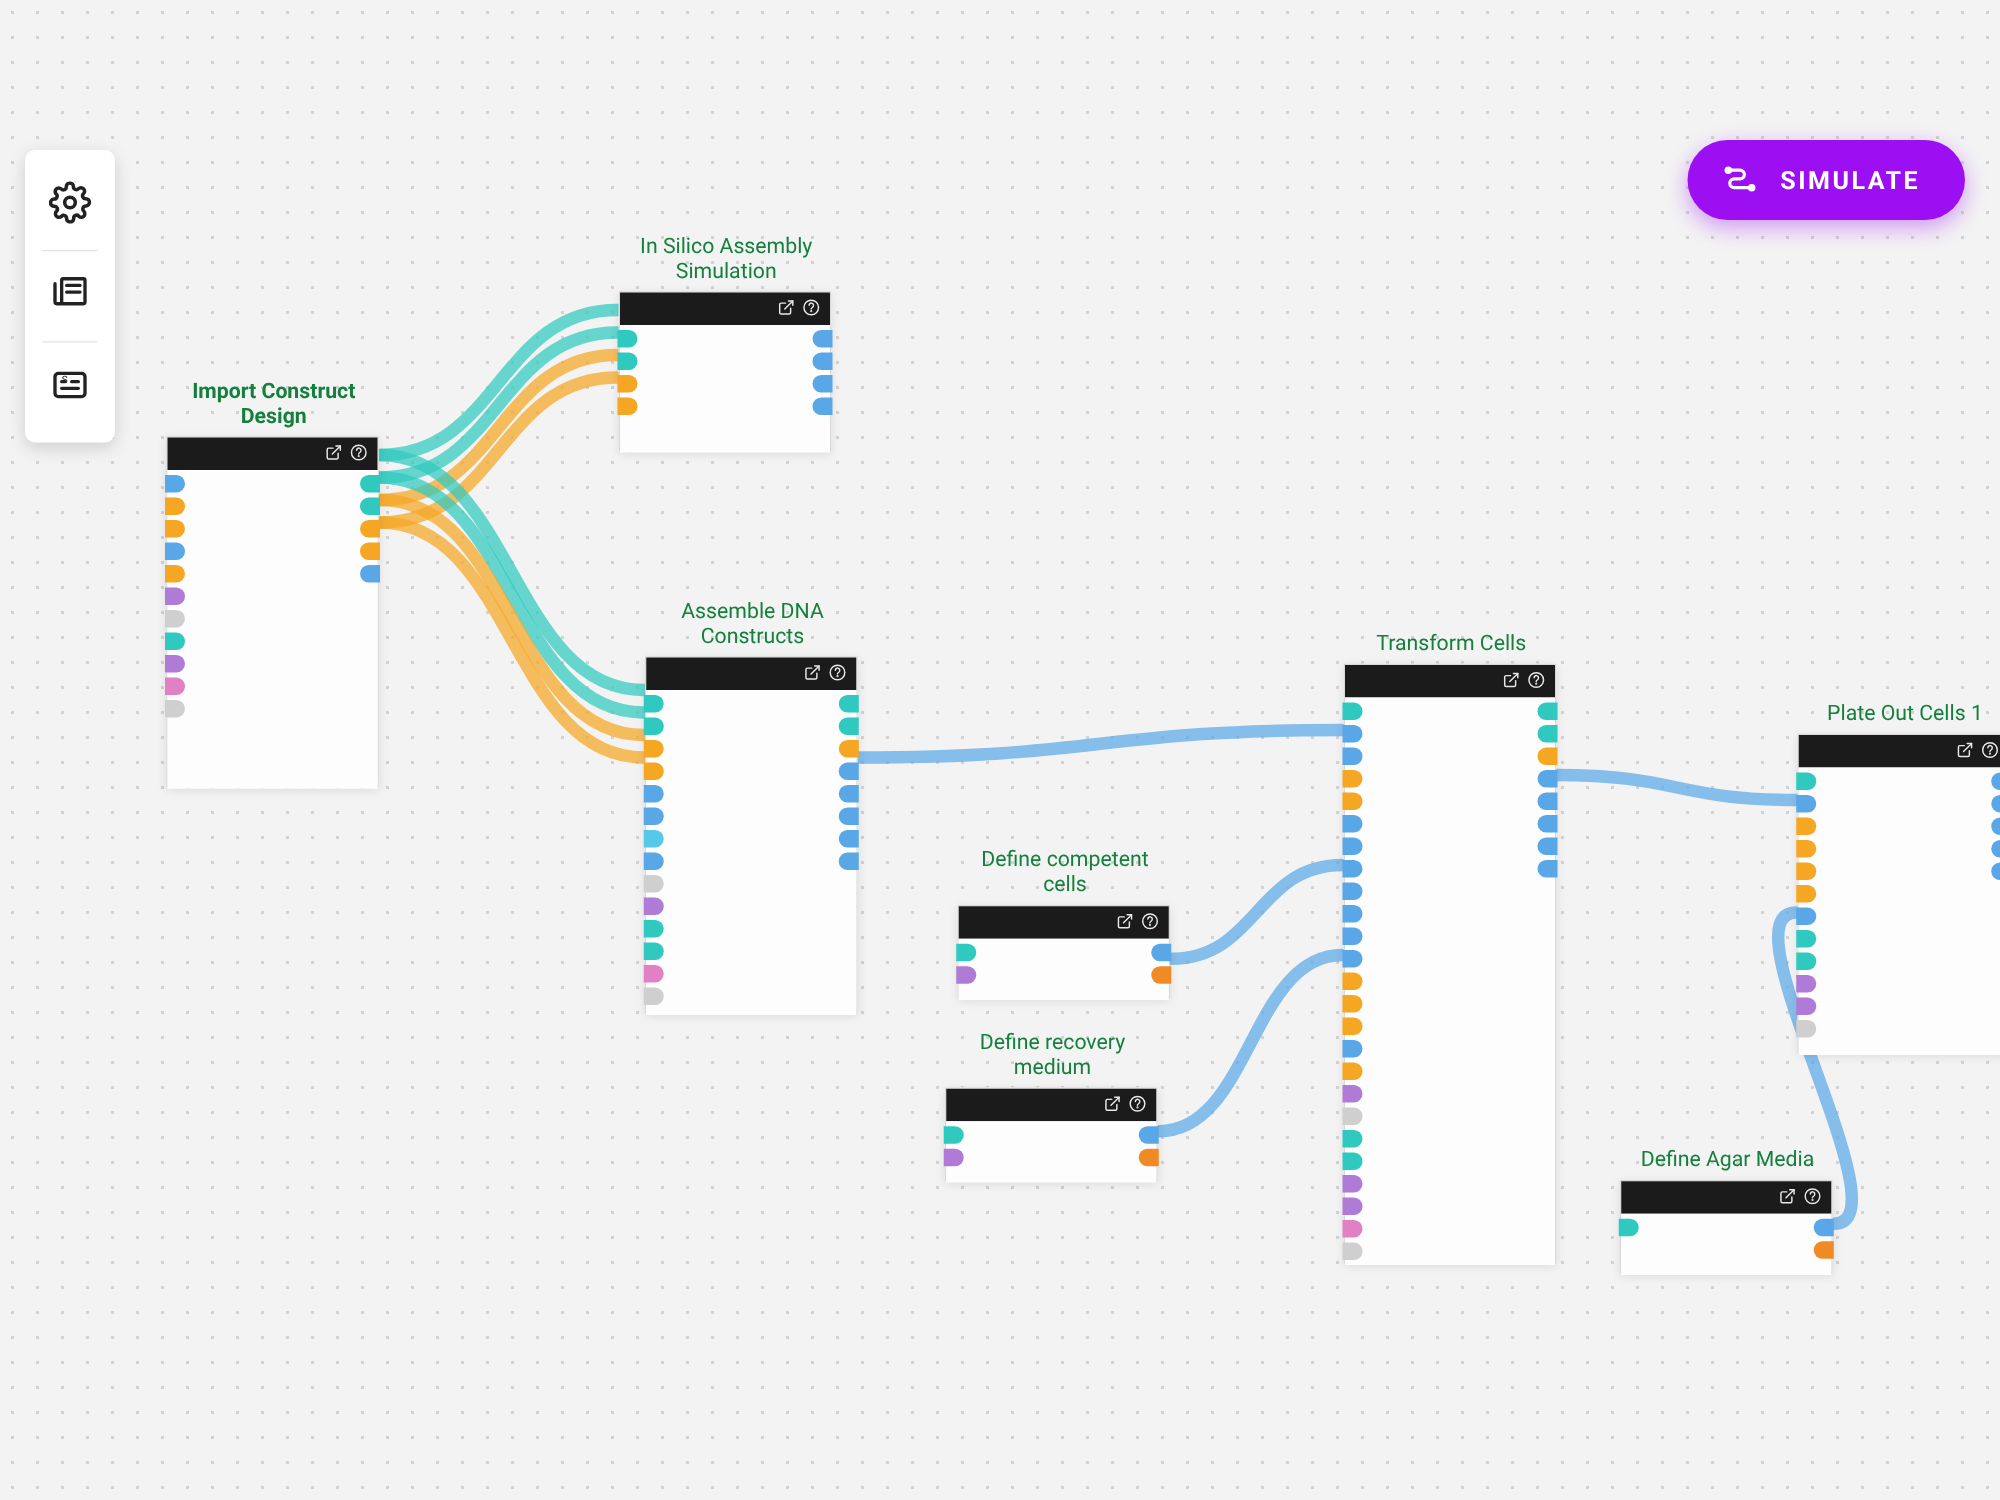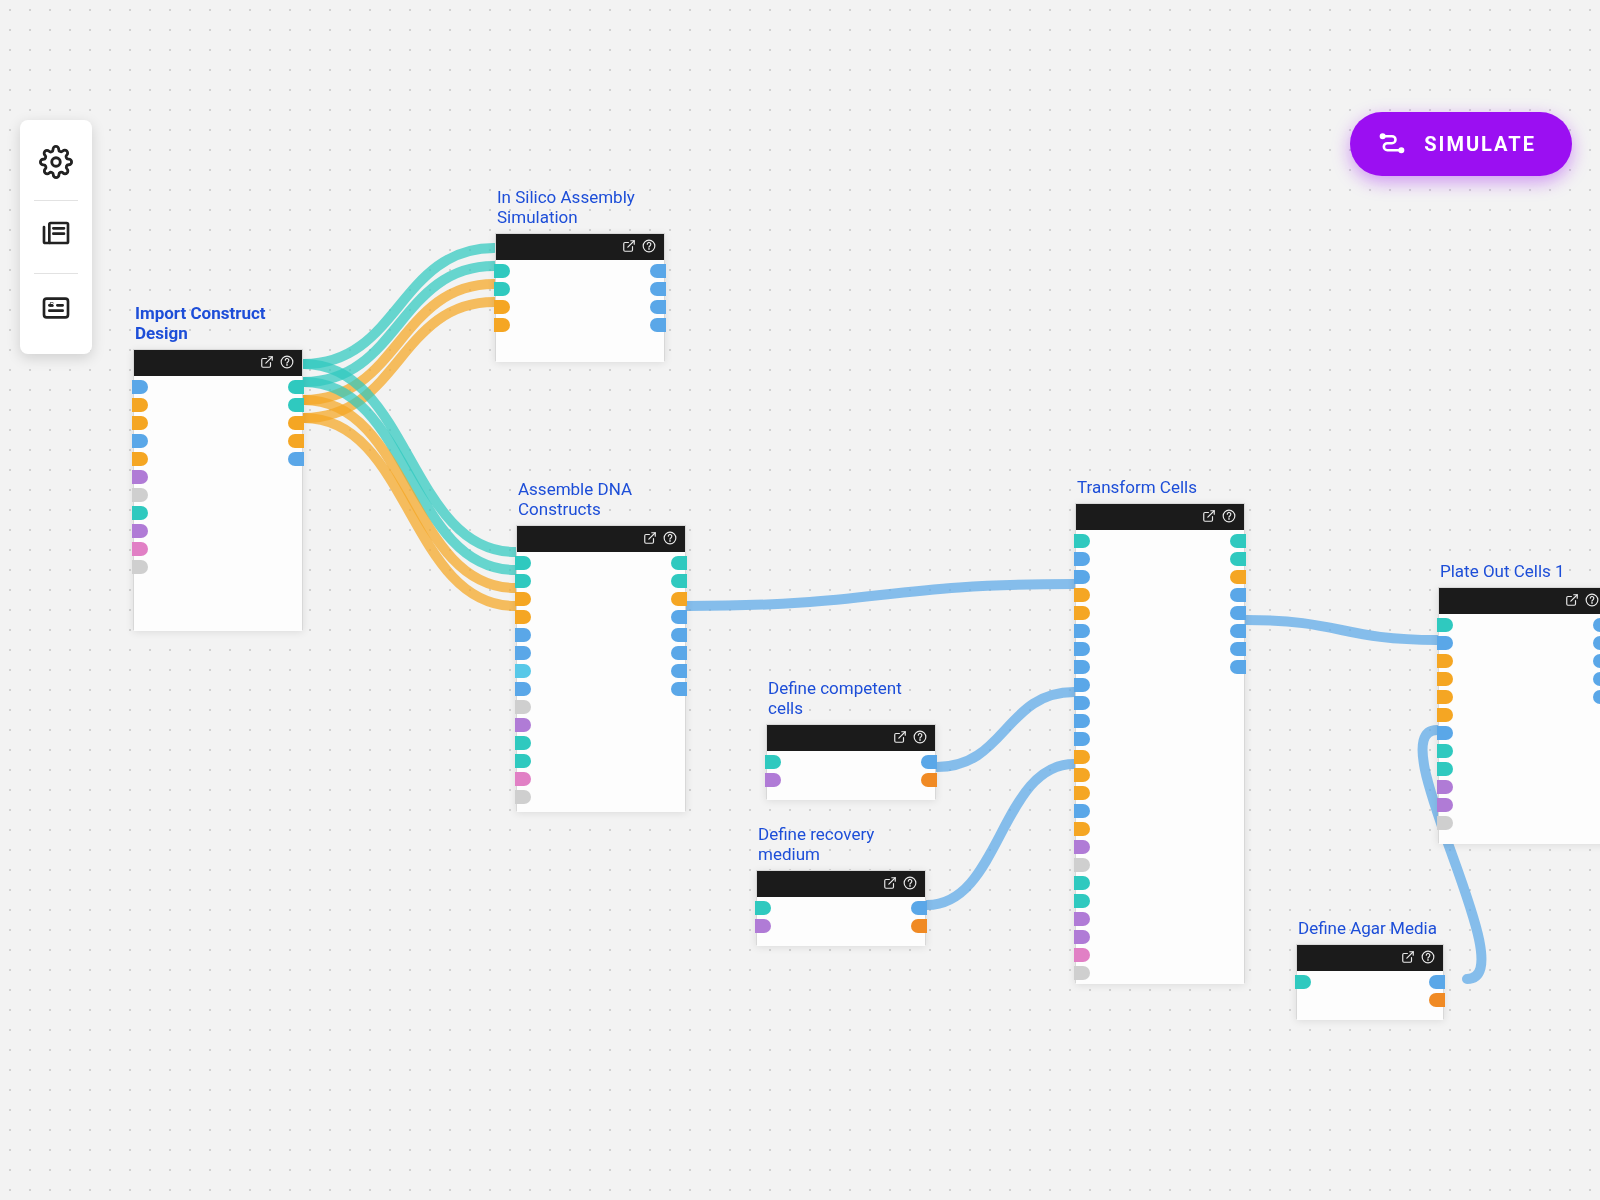--- a/index.html
+++ b/index.html
@@ -57,24 +57,25 @@
   }
 
   
   .node {
     position: absolute;
     z-index: 20;
     display: flex; flex-direction: column;
   }
   .node-title {
     font-size: 17px;
-    color: #1d4ed8;
+    color: #15803d;
     margin-bottom: 6px;
     padding-left: 2px;
     pointer-events: none;
+    text-align: center;
   }
   .card {
     position: relative;
     background: #fff;
     border: 1px solid #d8d8d8;
     box-shadow: 0 2px 8px rgba(0,0,0,0.10);
   }
   .card-header {
     height: 26px;
     background: #1b1b1b;
@@ -336,21 +337,21 @@
             <div class="port c-teal"></div>
             <div class="port c-purple"></div>
           </div>
           <div class="ports-right">
             <div class="port c-blue"></div>
             <div class="port c-orange2"></div>
           </div>
         </div>
       </div>
     </div>
-    <div class="node" style="left: 1075px; top: 477px; width: 170px;">
+    <div class="node" style="left: 1075px; top: 505px; width: 170px;">
       <div class="node-title">Transform Cells</div>
       <div class="card" style="height: 480px;">
         <div class="card-header">
           <span class="hicon"><svg width="14" height="14" viewBox="0 0 24 24" fill="none" stroke="#fff" stroke-width="2" stroke-linecap="round" stroke-linejoin="round">
               <path d="M18 13v6a2 2 0 0 1-2 2H5a2 2 0 0 1-2-2V8a2 2 0 0 1 2-2h6"></path>
               <polyline points="15 3 21 3 21 9"></polyline>
               <line x1="10" y1="14" x2="21" y2="3"></line>
             </svg></span>
           <span class="hicon"><svg width="14" height="14" viewBox="0 0 24 24" fill="none" stroke="#fff" stroke-width="2" stroke-linecap="round" stroke-linejoin="round">
               <circle cx="12" cy="12" r="10"></circle>
@@ -432,21 +433,21 @@
           <div class="ports-right">
             <div class="port c-blue"></div>
             <div class="port c-blue"></div>
             <div class="port c-blue"></div>
             <div class="port c-blue"></div>
             <div class="port c-blue"></div>
           </div>
         </div>
       </div>
     </div>
-    <div class="node" style="left: 1296px; top: 918px; width: 148px;">
+    <div class="node" style="left: 1296px; top: 918px; width: 170px;">
       <div class="node-title">Define Agar Media</div>
       <div class="card" style="height: 75px;">
         <div class="card-header">
           <span class="hicon"><svg width="14" height="14" viewBox="0 0 24 24" fill="none" stroke="#fff" stroke-width="2" stroke-linecap="round" stroke-linejoin="round">
               <path d="M18 13v6a2 2 0 0 1-2 2H5a2 2 0 0 1-2-2V8a2 2 0 0 1 2-2h6"></path>
               <polyline points="15 3 21 3 21 9"></polyline>
               <line x1="10" y1="14" x2="21" y2="3"></line>
             </svg></span>
           <span class="hicon"><svg width="14" height="14" viewBox="0 0 24 24" fill="none" stroke="#fff" stroke-width="2" stroke-linecap="round" stroke-linejoin="round">
               <circle cx="12" cy="12" r="10"></circle>

